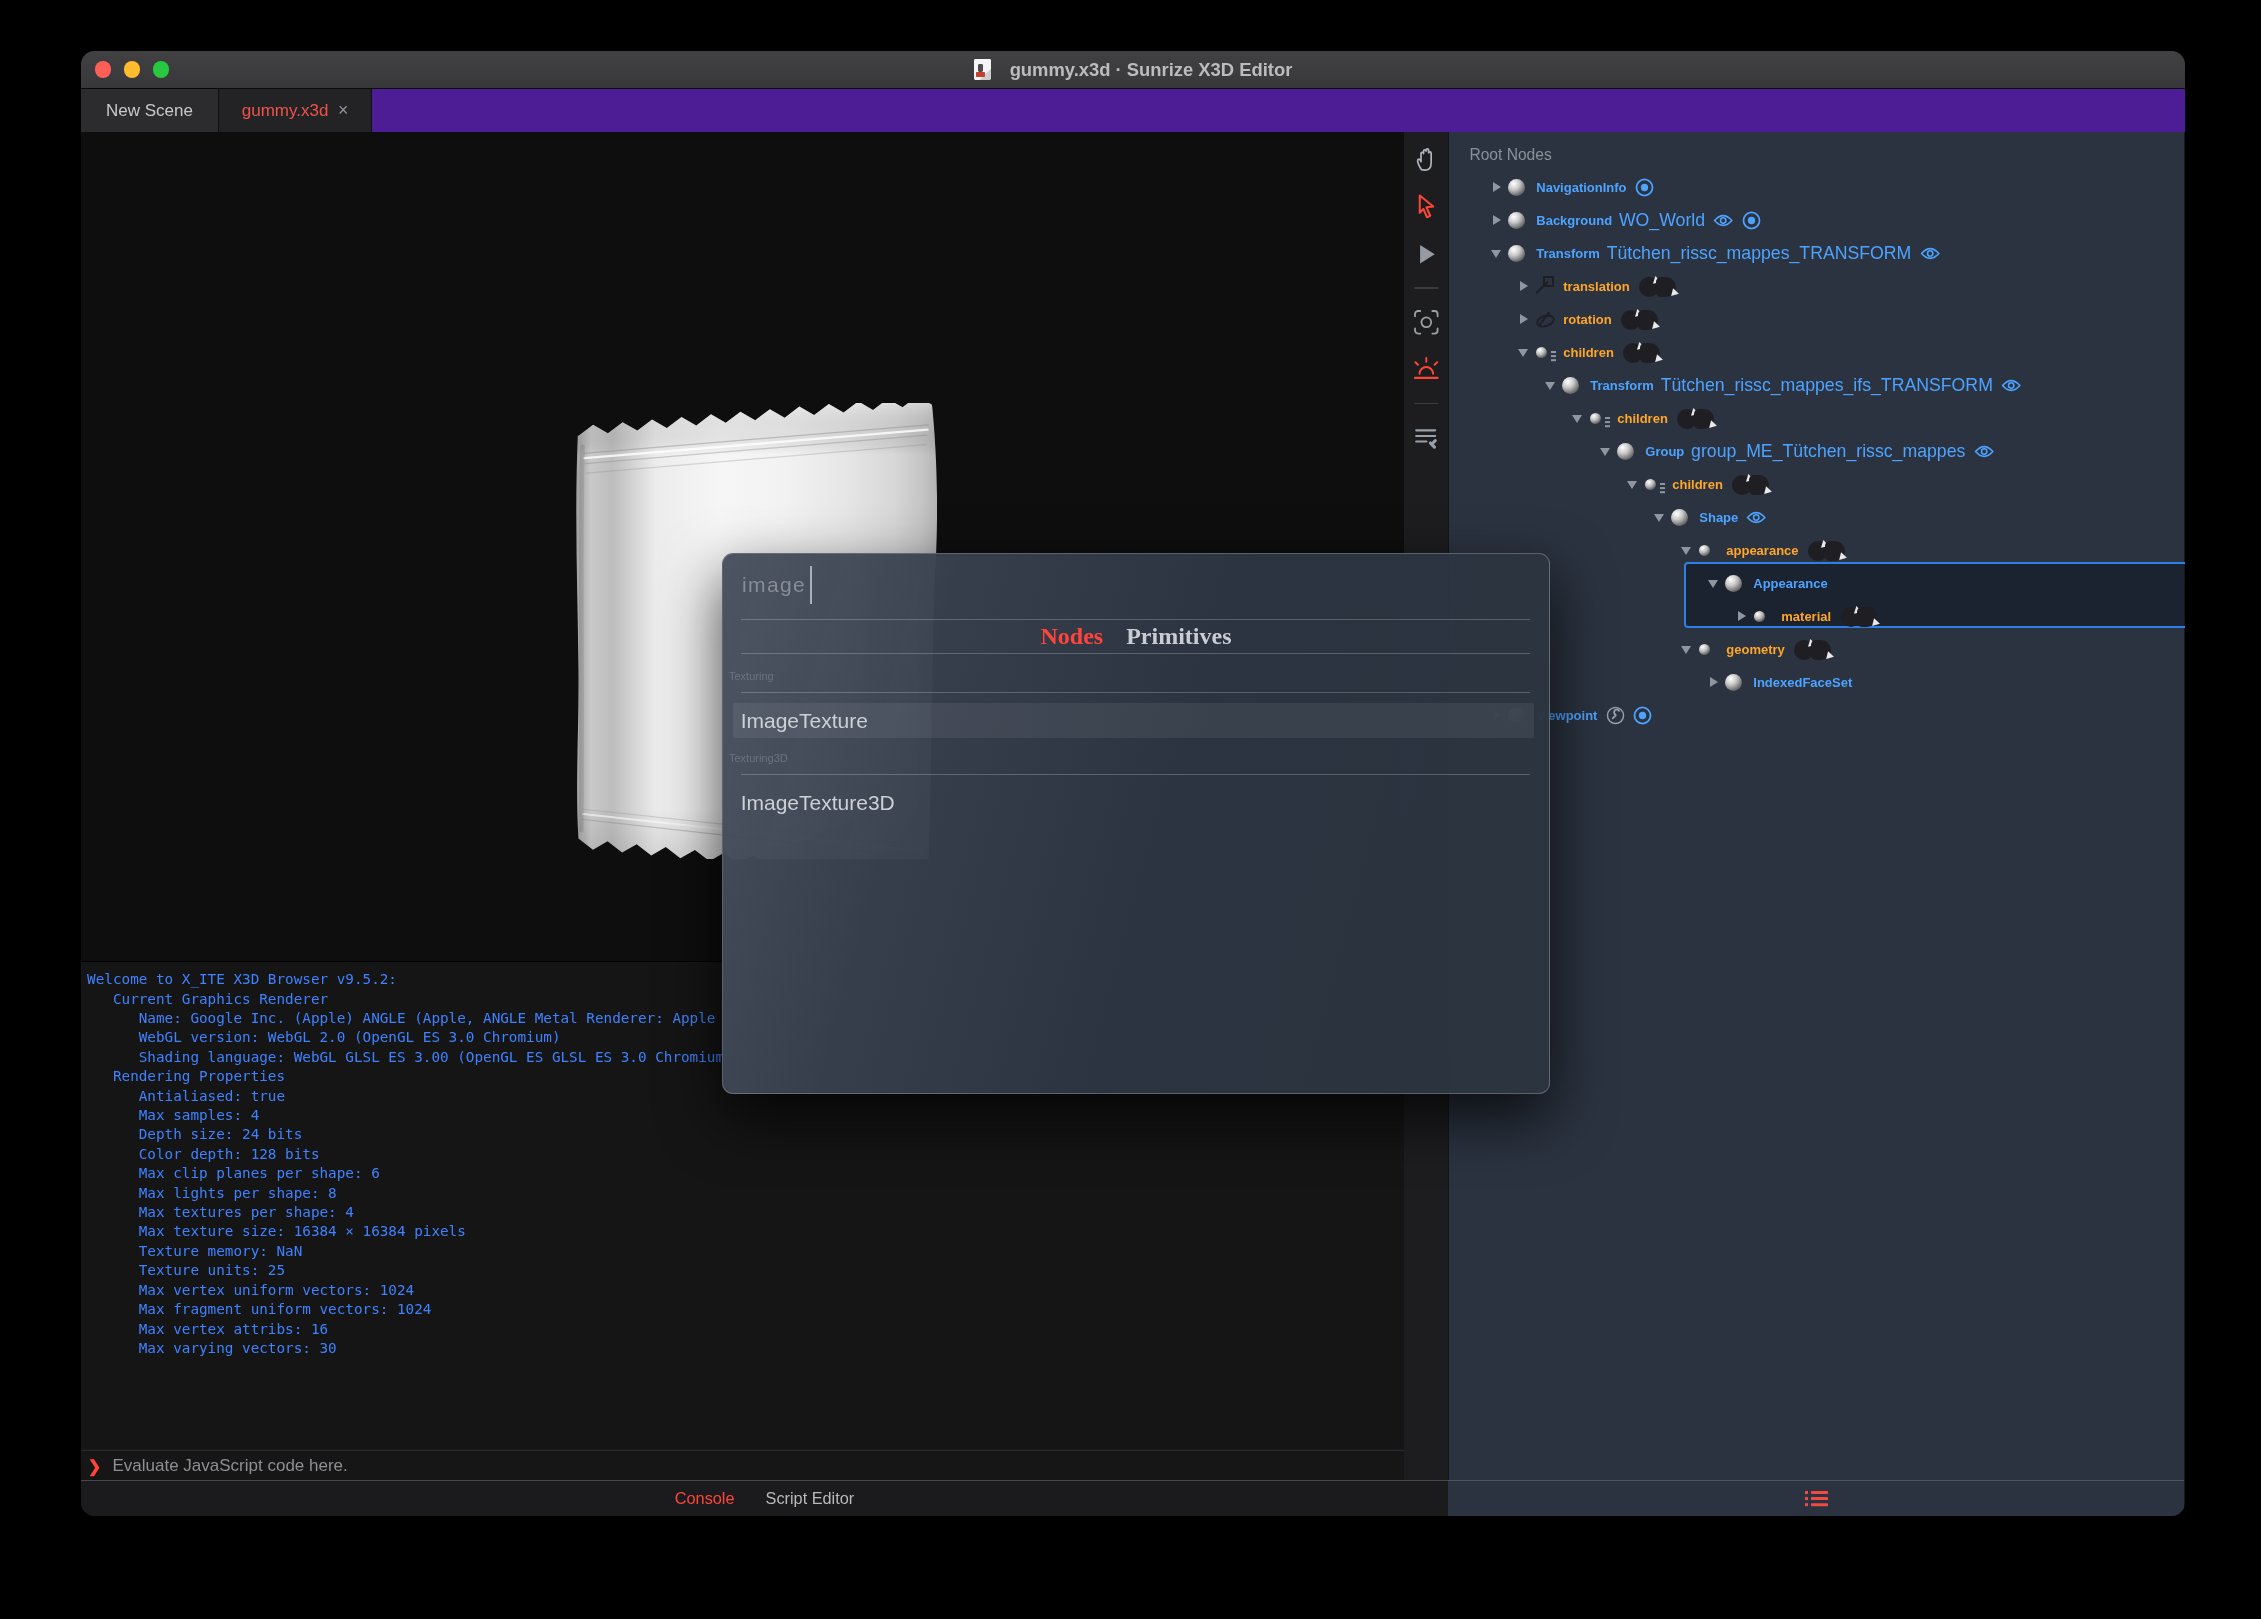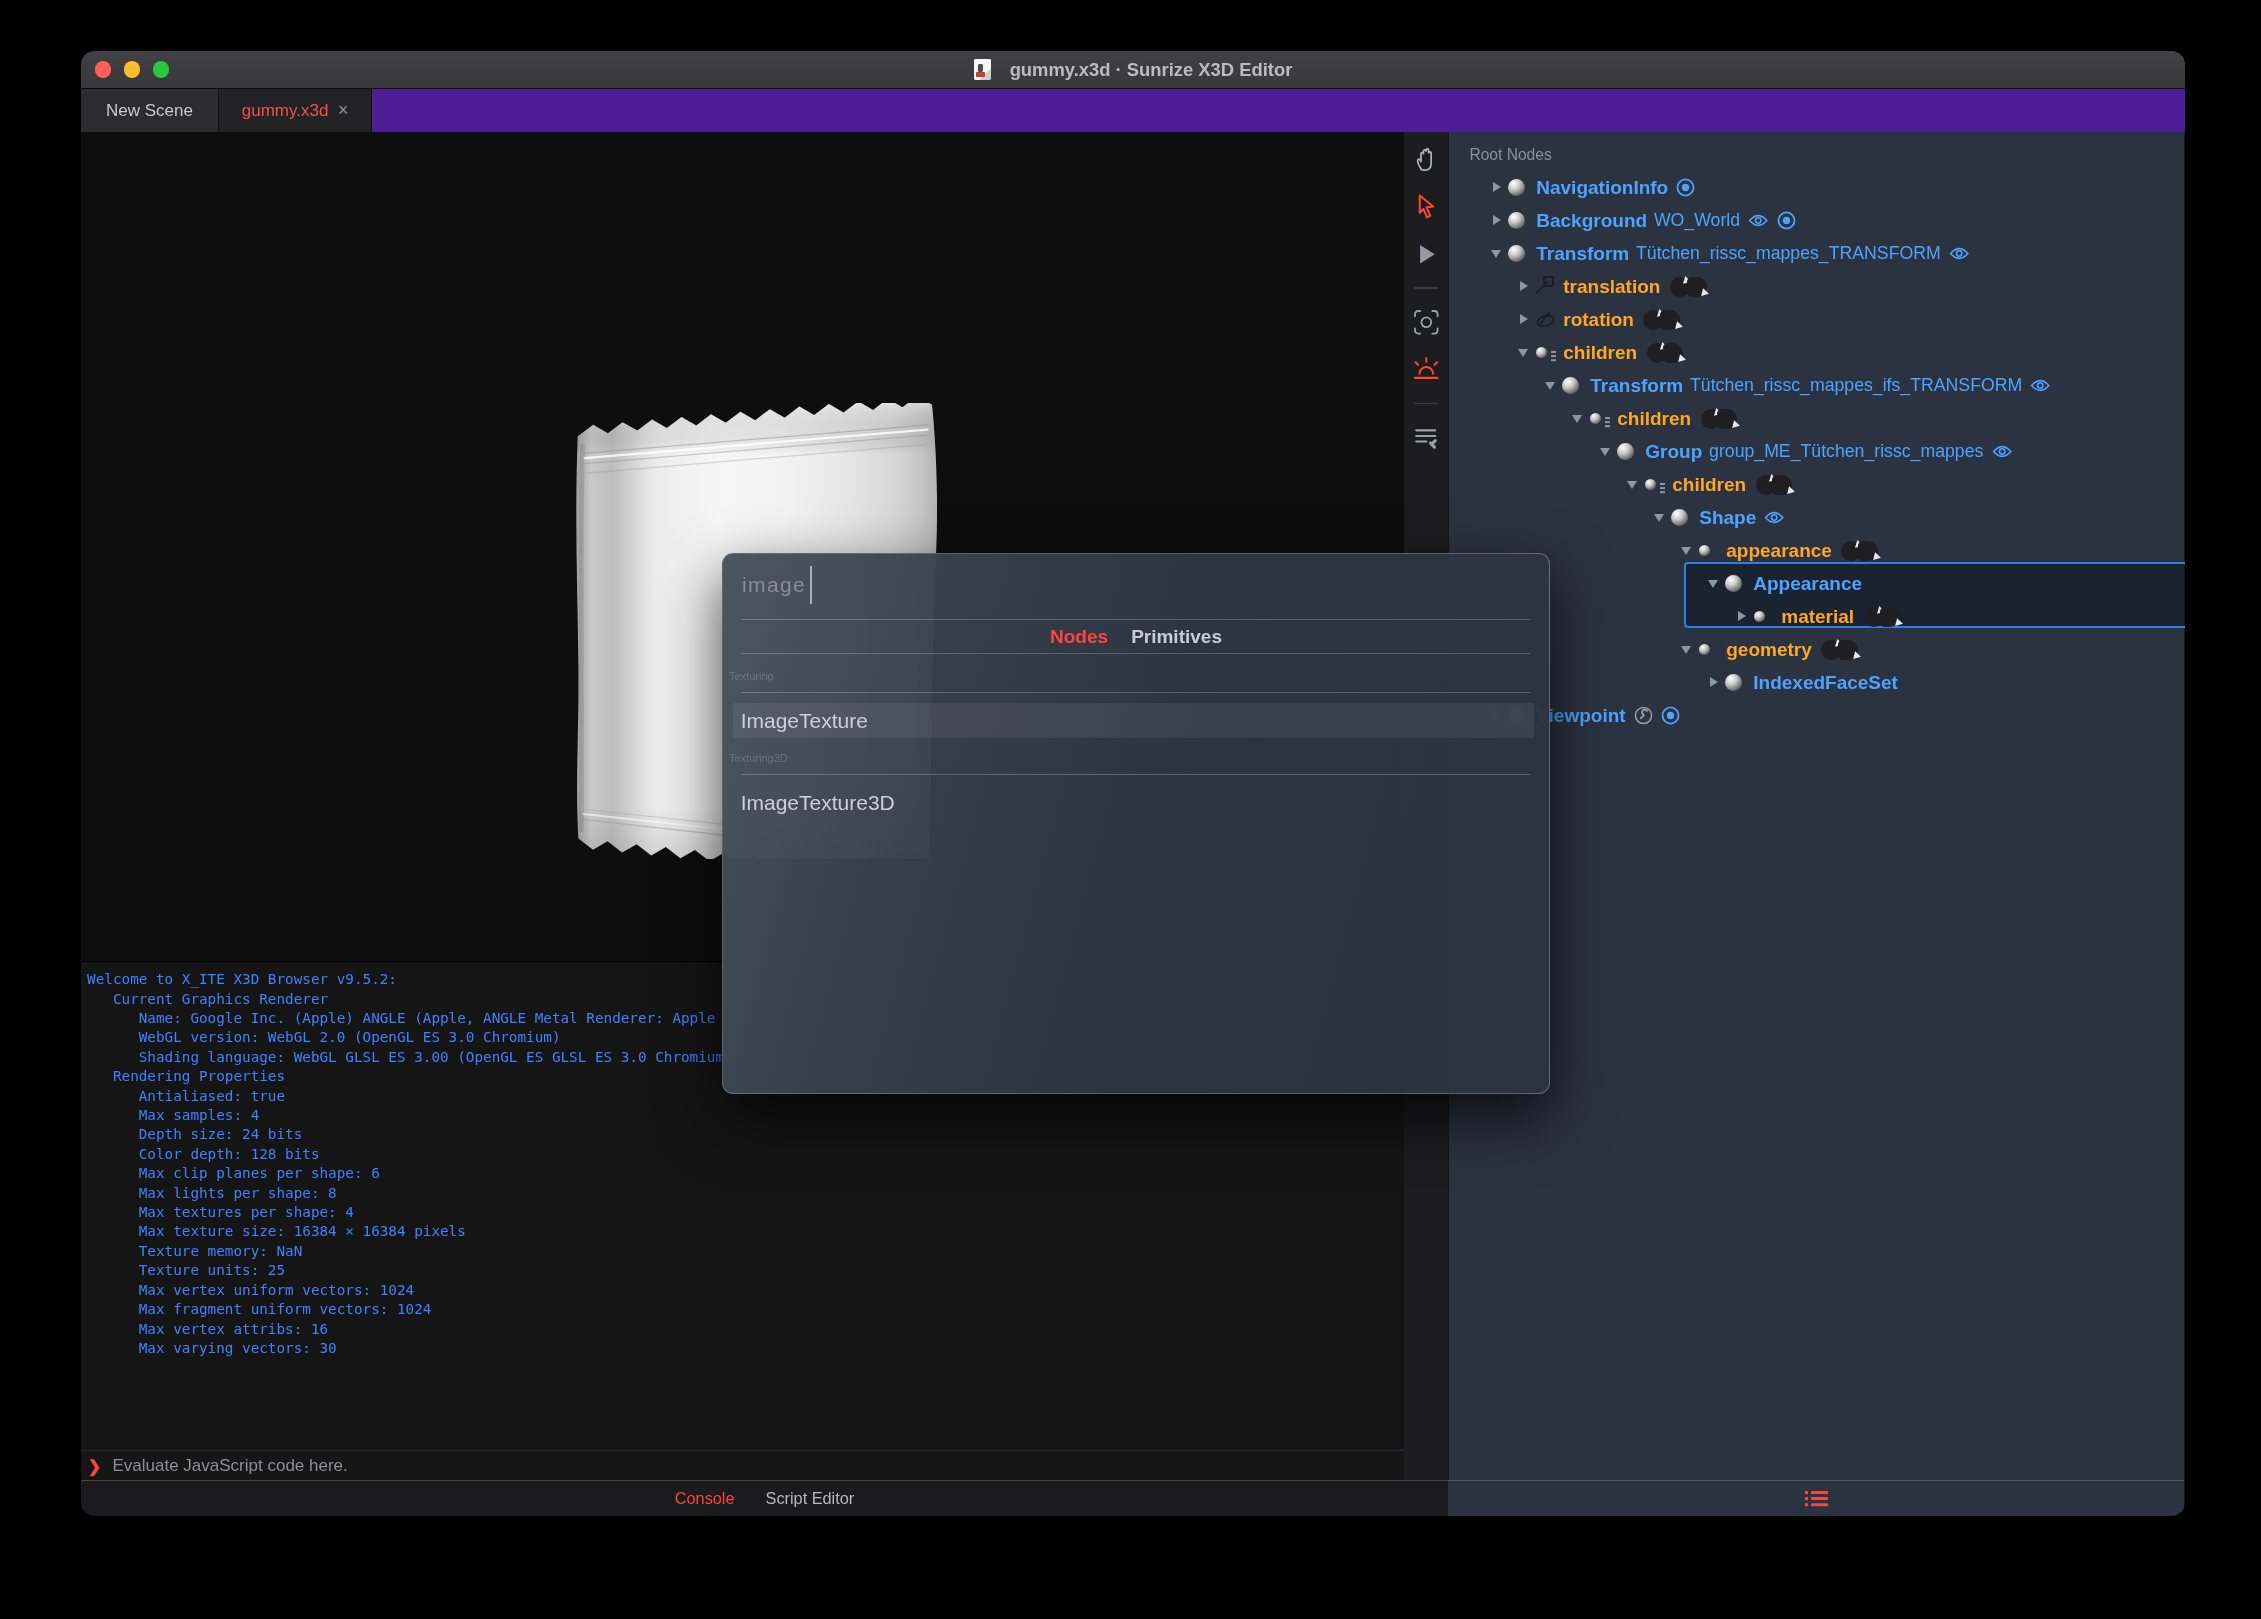--- a/index.html
+++ b/index.html
@@ -59,21 +59,21 @@
   .nicon.node::before{content:'';width:17px;height:17px;border-radius:50%;
      background:radial-gradient(circle at 34% 28%,#ffffff,#c9c9c9 35%,#6f6f6f 70%,#2e2e2e 100%);}
   .nicon.field::before,.nicon.children::before{content:'';width:11px;height:11px;border-radius:50%;margin-left:1.4px;
      background:radial-gradient(circle at 34% 28%,#ffffff,#bdbdbd 40%,#4e4e4e 80%,#222 100%);}
   .nicon.children::after{content:'';position:absolute;left:16.3px;top:8.8px;width:5.4px;height:2px;background:#8f96a0;
      box-shadow:0 4.1px 0 #8f96a0,0 8.2px 0 #8f96a0;}
   .nicon.translation::before{content:'';position:absolute;left:6.8px;top:2.7px;width:2px;height:17px;background:#1d1f26;transform:rotate(45deg);border-radius:1.4px;}
   .nicon.translation::after{content:'';position:absolute;right:1.4px;top:0;width:6.8px;height:6.8px;border:2px solid #1d1f26;}
   .nicon.rotation::before{content:'';position:absolute;left:1.4px;top:5.4px;width:15px;height:8.2px;border:2px solid #1d1f26;border-radius:50%;transform:rotate(-18deg);}
   .nicon.rotation::after{content:'';position:absolute;left:8.8px;top:0.7px;width:2px;height:18.4px;background:#1d1f26;transform:rotate(38deg);border-radius:1.4px;}
-  .nlabel{font-size:19px;}
+  .nlabel{font-size:13px;}
   .nlabel.node{color:#4da3ff;font-weight:bold;}
   .nlabel.field{color:#ffa629;font-weight:600;}
   .nname{color:#4da3ff;font-size:17.7px;margin-left:6.8px;}
   .ticon{margin-left:8.2px;display:flex;align-items:center;}
   .routes{display:flex;margin-left:9.5px;}
   .r{width:20px;height:20px;background:#1e1e23;position:relative;}
   .r.r1{border-radius:50%;}
   .r.r2{border-radius:4.8px 10.2px 10.2px 4.8px;margin-left:-3.4px;}
   .r::after{content:'';position:absolute;width:0;height:0;border-left:7.5px solid #e9e9ea;border-top:4.1px solid transparent;border-bottom:4.1px solid transparent;}
   .r.r1::after{right:-1.4px;top:0;transform:rotate(18deg);}
@@ -91,21 +91,21 @@
   .redlist-icon::after{content:'';position:absolute;left:6.8px;top:0.7px;width:16.3px;height:3.4px;background:#f04a43;box-shadow:0 6.1px 0 #f04a43,0 12.2px 0 #f04a43;border-radius:0.7px;}
   
   .dialog{position:absolute;left:722px;top:553px;width:828px;height:541px;border-radius:11px;
           background:linear-gradient(105deg,rgba(73,81,95,.98) 0%,rgba(56,64,78,.97) 25%,rgba(45,53,66,.97) 55%,rgba(44,52,64,.98) 100%);
           border:1.4px solid rgba(130,136,145,.55);box-shadow:0 23px 61px rgba(0,0,0,.75);box-sizing:border-box;z-index:40;}
   .dsearch{position:absolute;left:19px;top:12.2px;display:flex;align-items:center;}
   .dsearch-text{font-size:21px;color:#878d97;letter-spacing:1.4px;font-weight:300;}
   .dcaret{width:2px;height:38px;background:#aab0b9;margin-left:3.4px;}
   .dsep{position:absolute;left:17.7px;right:19px;height:1px;background:rgba(255,255,255,.22);}
   .dtabs{position:absolute;left:0;top:66px;width:100%;height:33px;display:flex;align-items:center;justify-content:center;gap:23px;}
-  .dtab{font-size:19px;font-weight:600;color:#c8cdd4;}
+  .dtab{font-size:24px;font-weight:600;color:#c8cdd4;font-family:Liberation Serif, serif;}
   .dtab.active{color:#ff453a;}
   .dsection-label{position:absolute;left:6px;color:#6c737d;font-size:11px;}
   .ditem{position:absolute;left:10.2px;right:15px;height:35px;display:flex;align-items:center;padding-left:7.5px;
          color:#ccd1d8;font-size:21px;}
   .ditem.highlighted{background:rgba(255,255,255,.07);border-radius:1.4px;}
 </style>
 </head>
 <body>
 
 <div id="stage">

